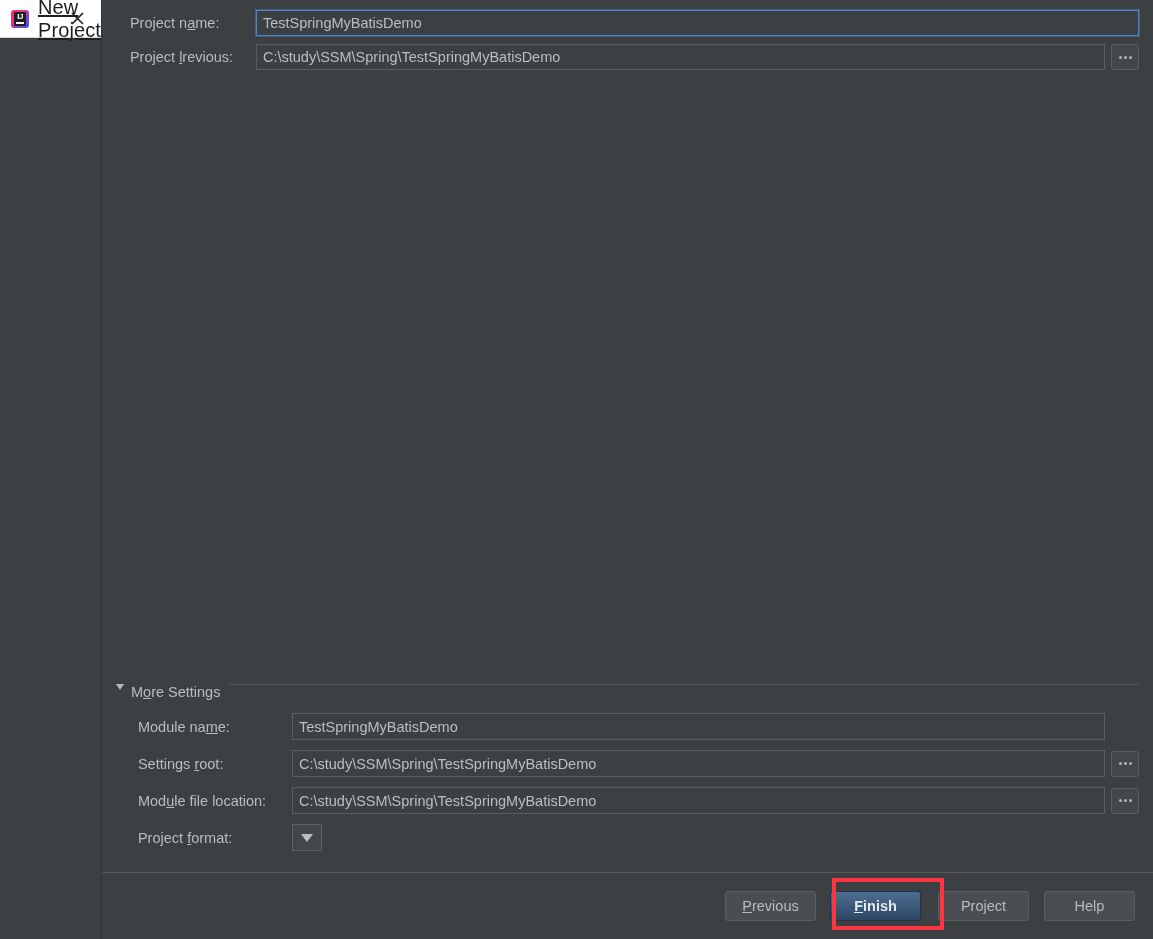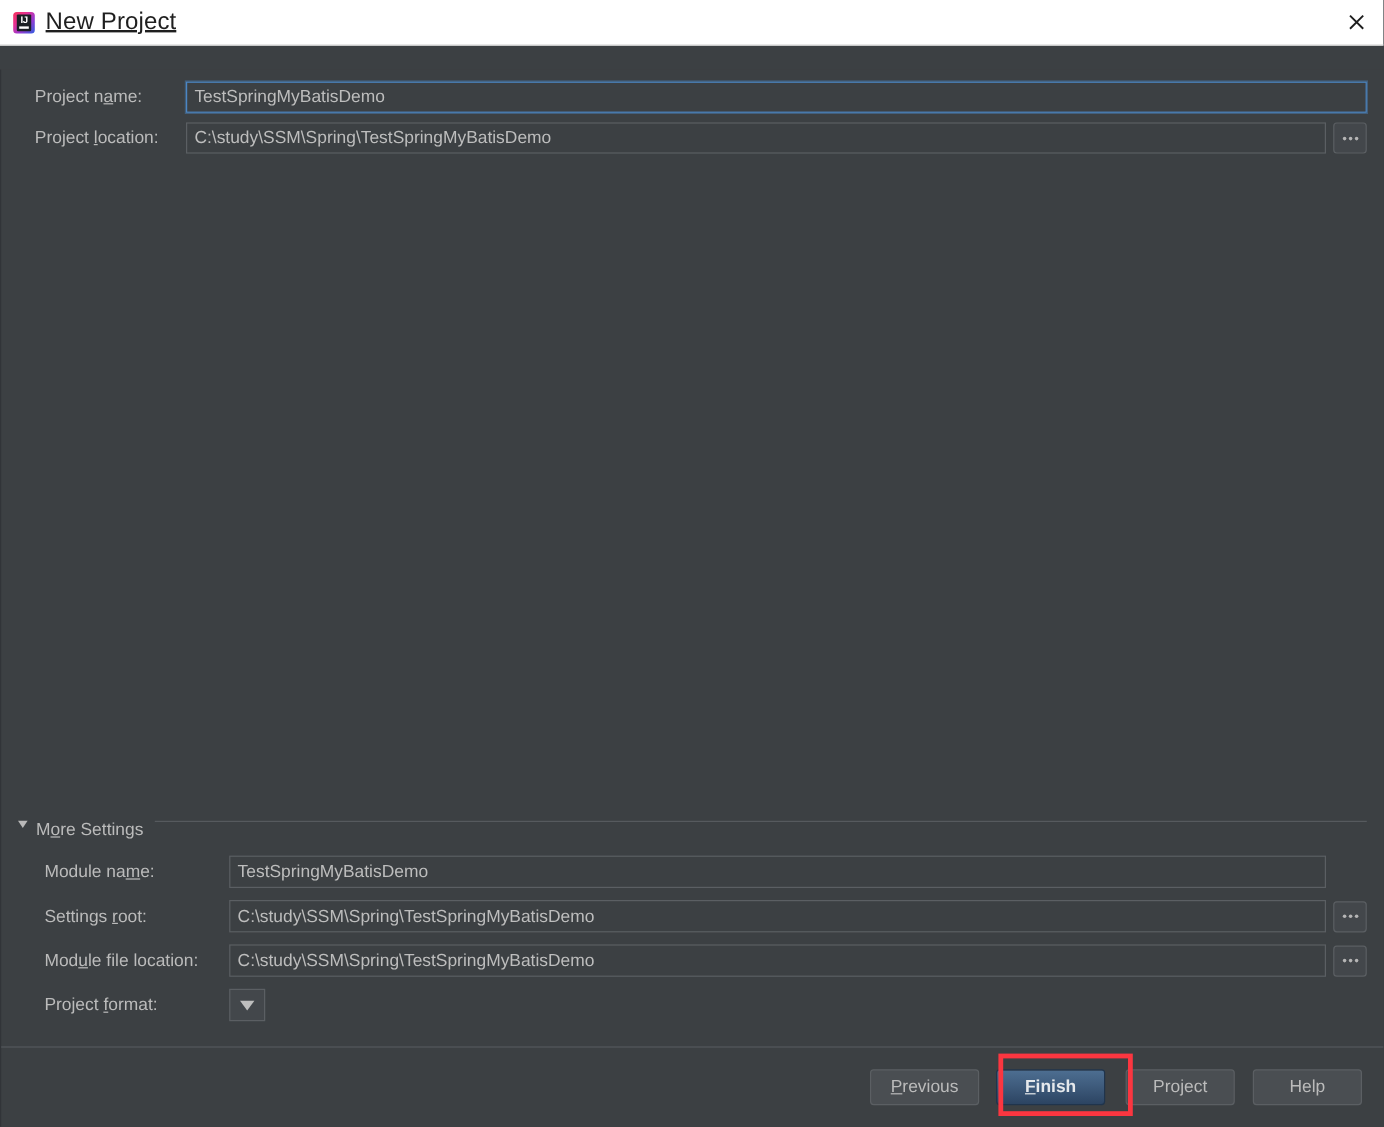--- a/index.html
+++ b/index.html
@@ -15,22 +15,20 @@
     -webkit-font-smoothing: antialiased;
   }
 
   
   #window {
     position: relative;
     width: 1153px;
     height: 939px;
     background: #3c4043;
     display: flex;
-    flex-direction: column;
-    gap: 20px;
   }
 
   
   #titlebar {
     height: 38px;
     background: #ffffff;
     border-bottom: 1px solid #d8d8d8;
     display: flex;
     align-items: center;
     flex: 0 0 38px;
@@ -312,21 +310,21 @@
   <div id="content">
 
     <div id="top-rows">
 
       <div class="frow">
         <div class="flabel" id="label-project-name"><span>Project n</span><u>a</u><span>me:</span></div>
         <div class="tfield focused" style="flex:1 1 auto;">TestSpringMyBatisDemo</div>
       </div>
 
       <div class="frow">
-        <div class="flabel" id="label-project-loc"><span>Project </span><u>l</u><span>ocation:</span></div>
+        <div class="flabel" id="label-project-loc"><span>Project </span><u>l</u><span>revious:</span></div>
         <div class="tfield" style="flex:1 1 auto;">C:\study\SSM\Spring\TestSpringMyBatisDemo</div>
         <div class="browse">
           <i></i>
             <i></i>
             <i></i>
         </div>
       </div>
 
     </div>
 

